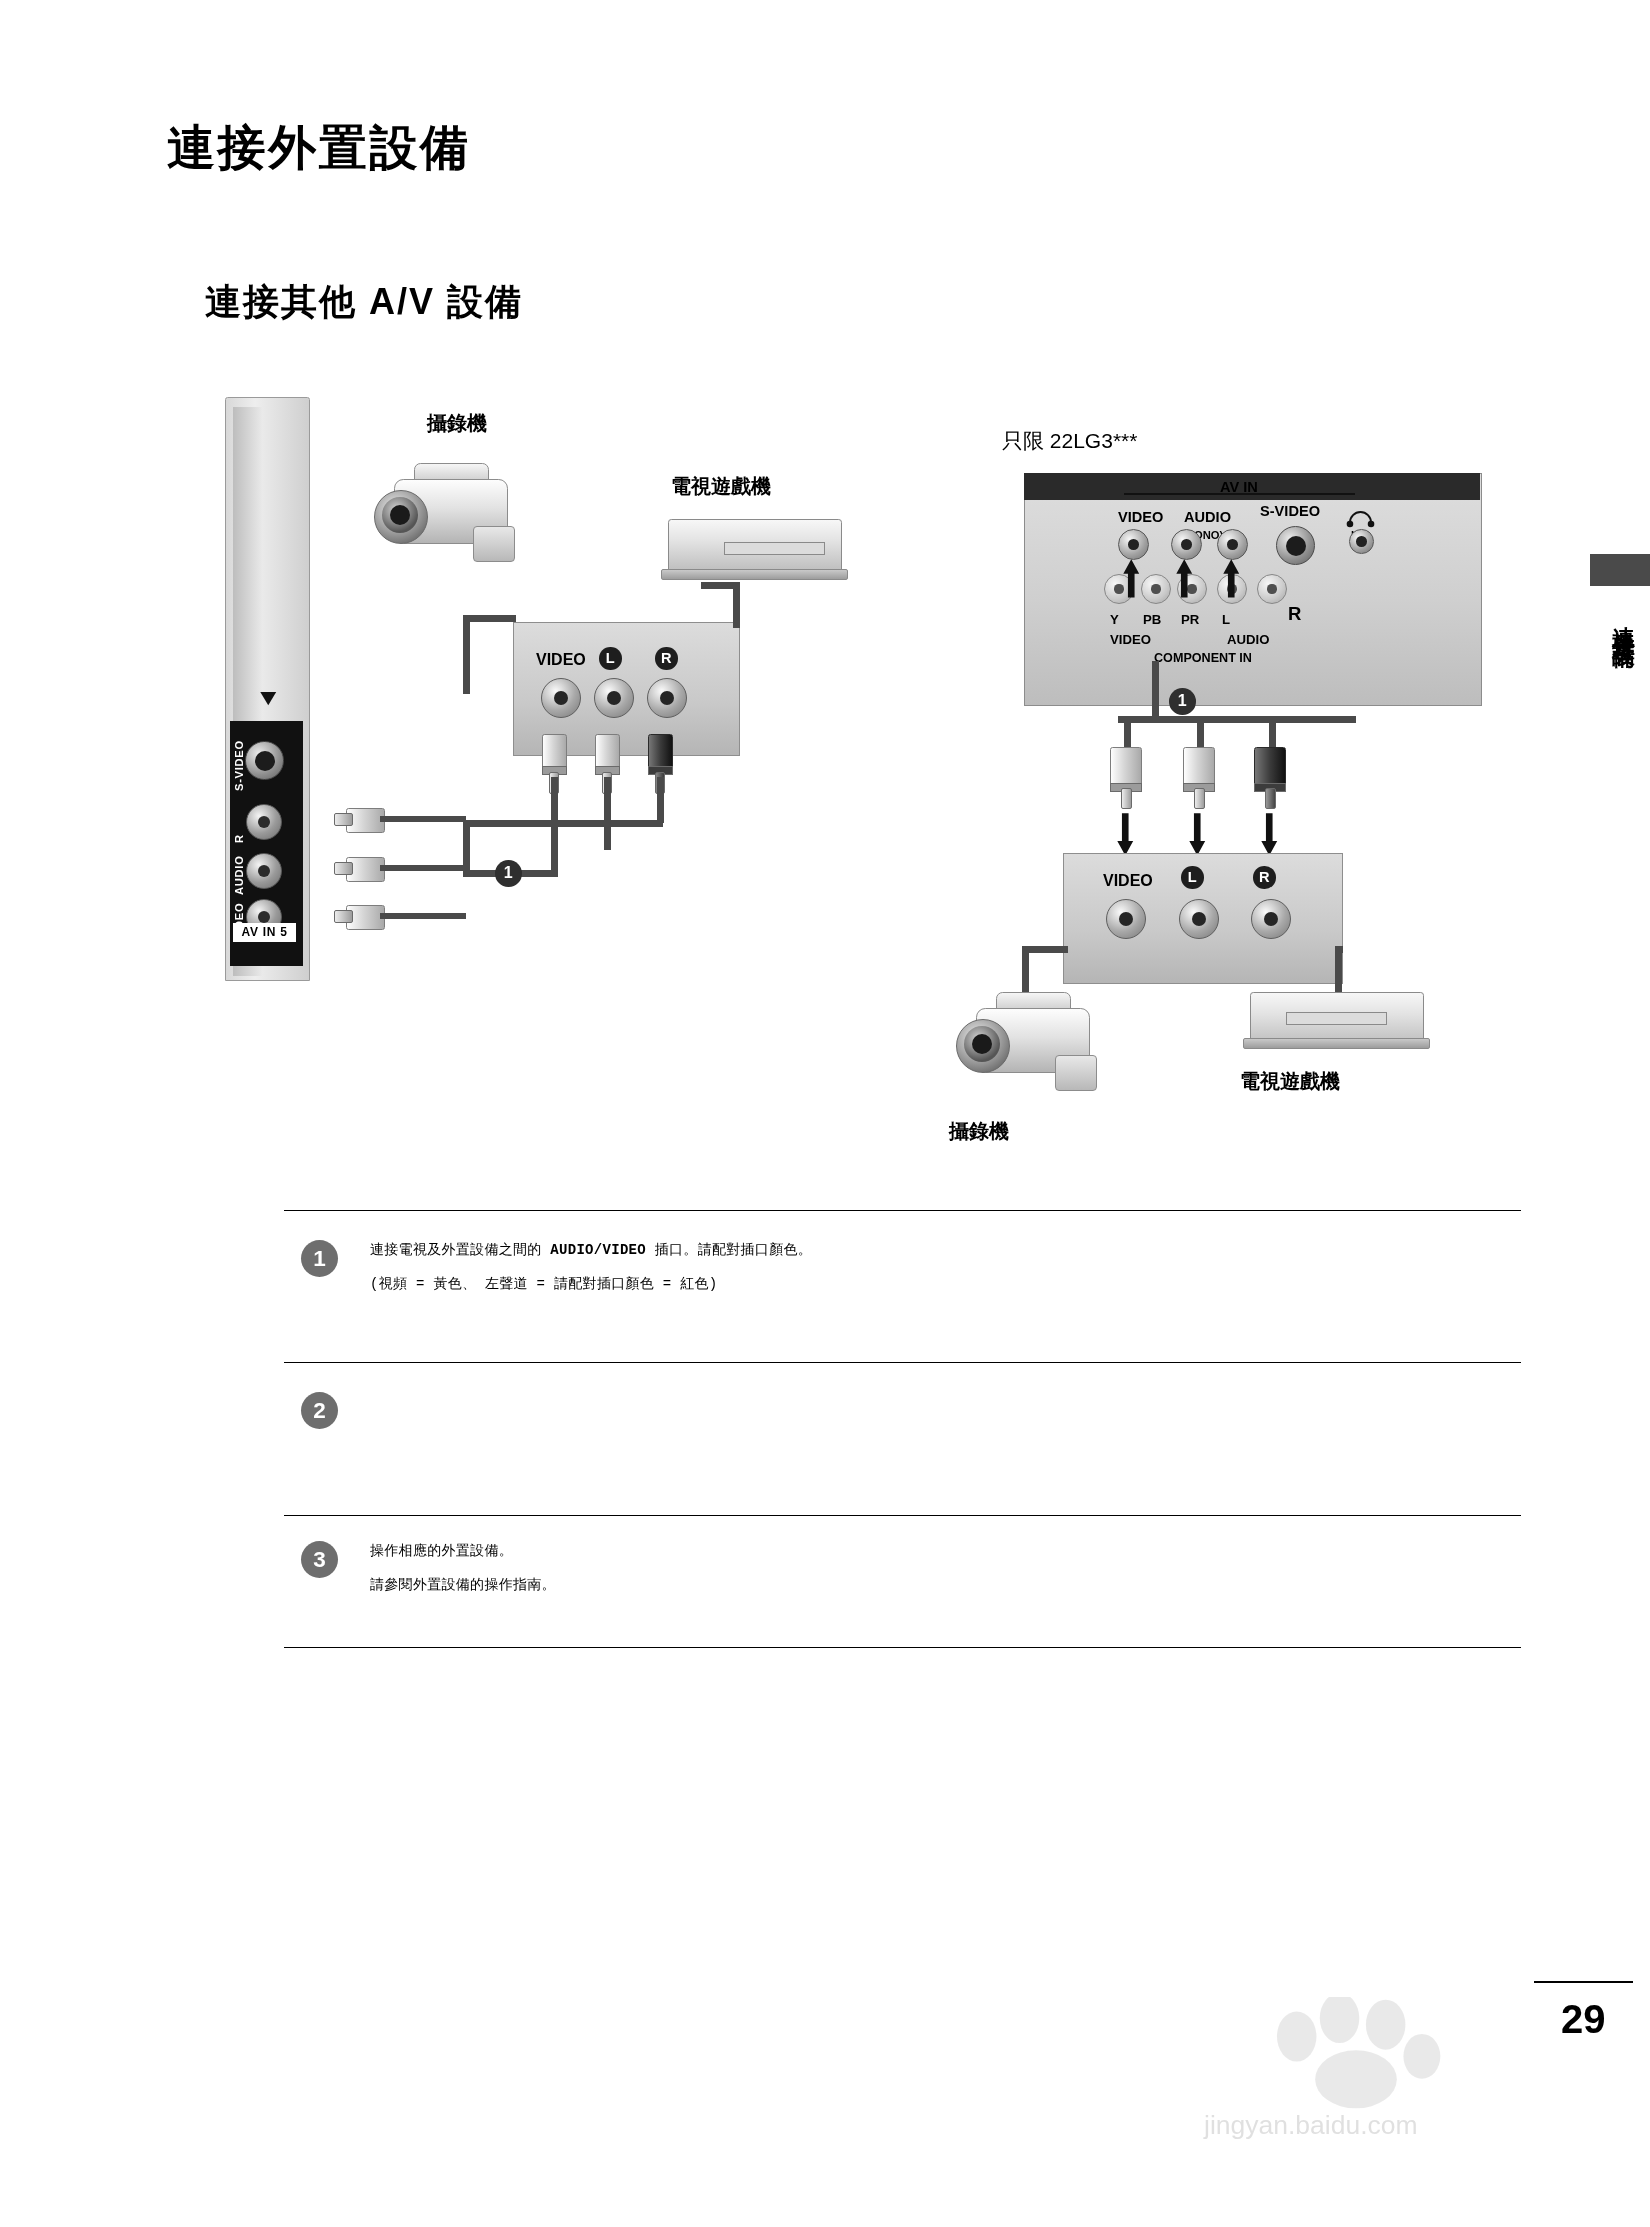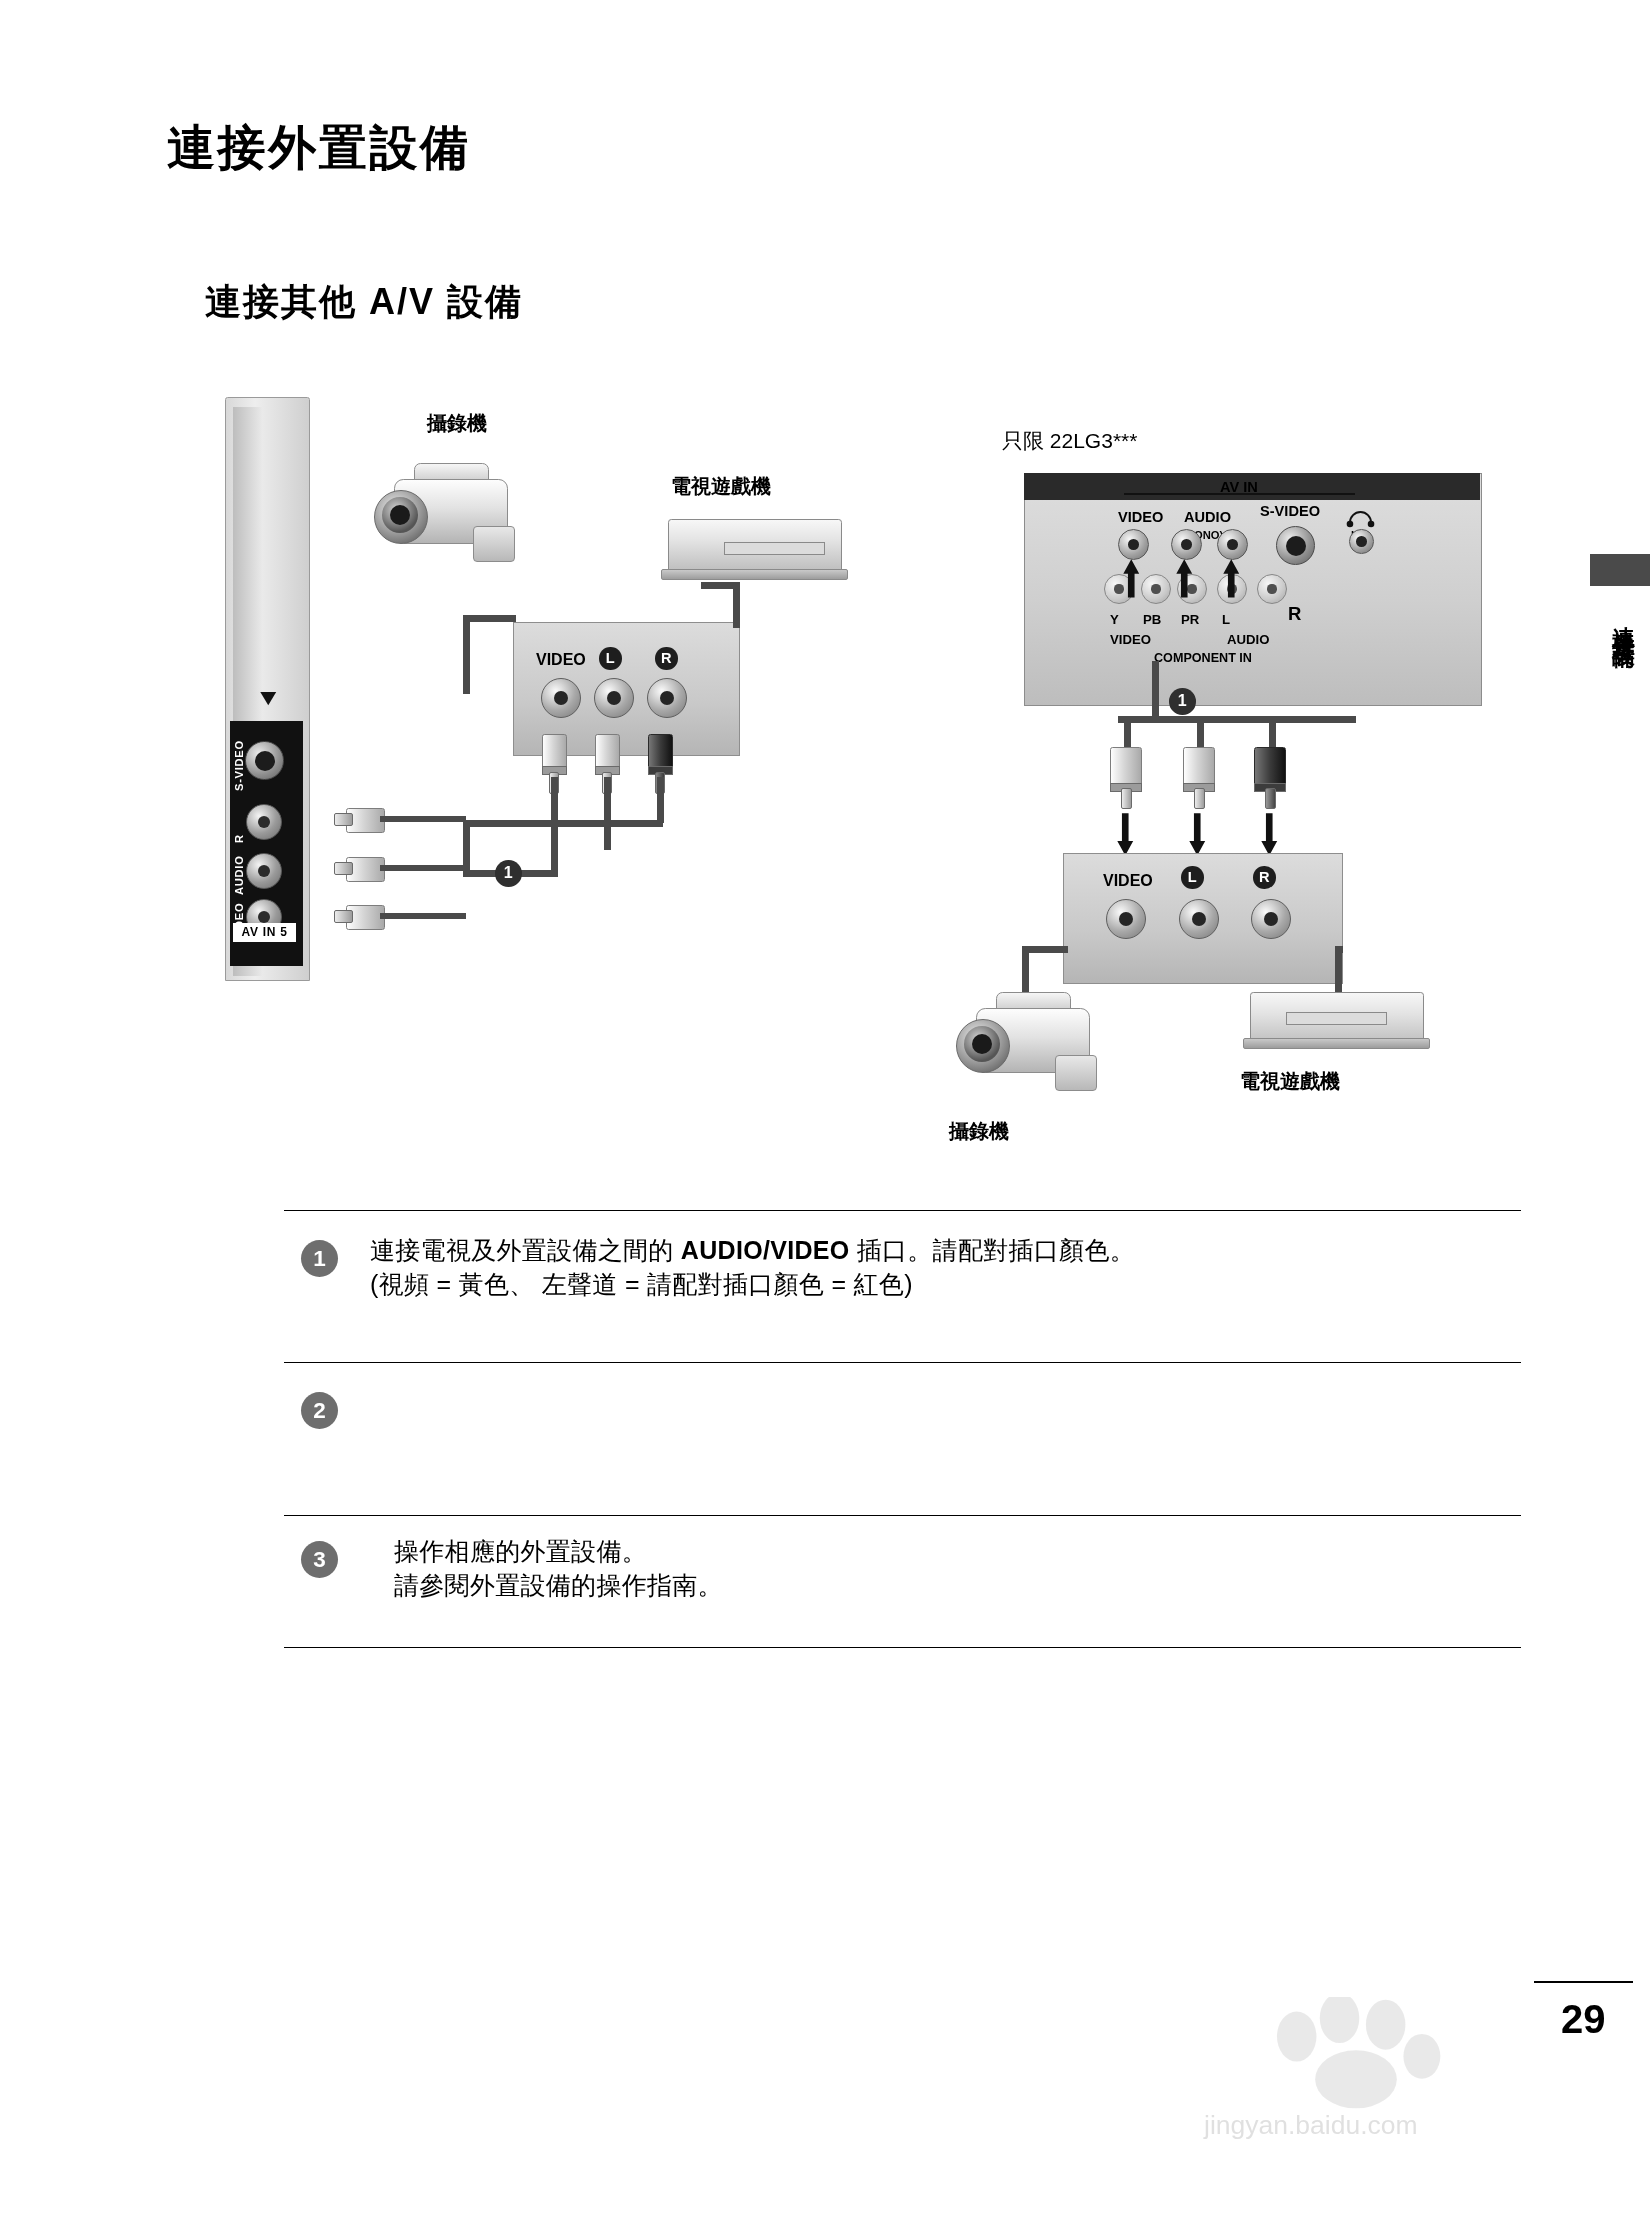--- a/index.html
+++ b/index.html
@@ -198,21 +198,21 @@
   }
 
   
   .rule{position:absolute;left:284px;width:1237px;height:1.3px;background:#000;}
   .step-num{
     position:absolute;width:37px;height:37px;border-radius:50%;
     background:#6e6e6e;color:#fff;font-size:22.5px;font-weight:bold;
     text-align:center;line-height:37px;
   }
   .step-text{
-    position:absolute;font-size:25px;line-height:34px;letter-spacing:0.3px;
+    position:absolute;font-size:14px;line-height:34px;letter-spacing:0.3px;font-family:Liberation Mono, monospace;
   }
   .step-text b{font-weight:bold;}
 
   
   .page-rule{position:absolute;left:1534px;top:1981px;width:99px;height:2px;background:#000;}
   .pageno{position:absolute;left:1561px;top:1997px;font-size:40px;font-weight:bold;}
   .wm{
     position:absolute;left:1151px;top:1984px;width:370px;height:165px;
     opacity:.30;pointer-events:none;
   }
@@ -451,21 +451,21 @@
   <div class="step-text" style="left:370px;top:1233px;">
     <div>連接電視及外置設備之間的 <b>AUDIO/VIDEO</b> 插口。請配對插口顏色。</div>
     <div>(視頻 = 黃色、 左聲道 = 請配對插口顏色 = 紅色)</div>
   </div>
 
   <div class="step-num" style="left:301px;top:1392px;">2</div>
   <div class="step-text" style="left:370px;top:1386px;">
   </div>
 
   <div class="step-num" style="left:301px;top:1541px;">3</div>
-  <div class="step-text" style="left:370px;top:1534px;margin-left:24px;">
+  <div class="step-text" style="left:370px;top:1534px;">
     <div>操作相應的外置設備。</div>
     <div>請參閱外置設備的操作指南。</div>
   </div>
 
   <div class="page-rule"></div>
   <div class="pageno">29</div>
 
   <div class="wm">
     <svg class="wm-paw" width="172" height="112" viewBox="0 0 260 170">
       <ellipse cx="40" cy="60" rx="30" ry="38" fill="#b9b9b9"></ellipse>

